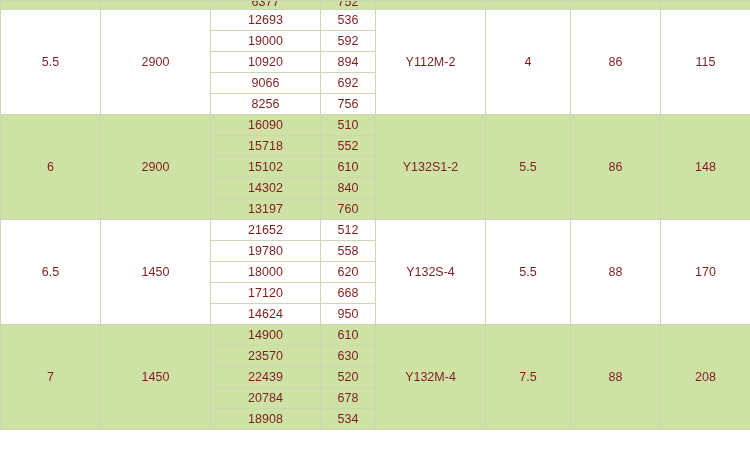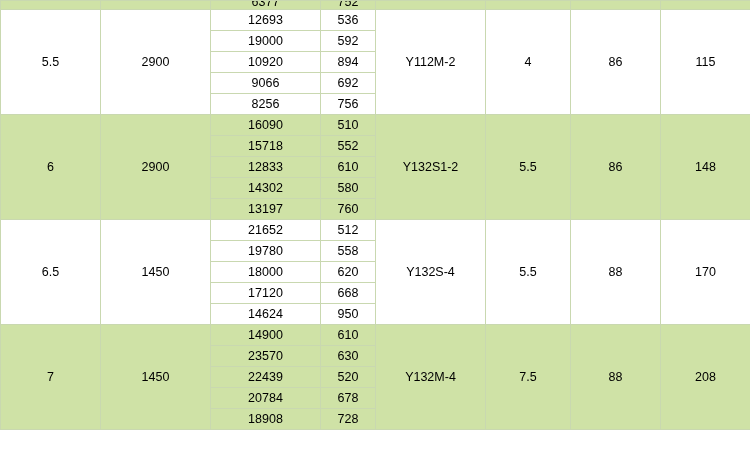--- a/index.html
+++ b/index.html
@@ -11,21 +11,21 @@
     width: 750px;
     height: 449px;
     font-family: "Liberation Sans", sans-serif;
     overflow: hidden;
   }
   .spec-table {
     width: 750px;
     border-collapse: collapse;
     table-layout: fixed;
     font-size: 12.5px;
-    color: #000000;
+    color: #7f1d1d;
   }
   .spec-table td {
     border: 1px solid #c9d8b0;
     text-align: center;
     vertical-align: middle;
     padding: 0;
     height: 20px;
     line-height: 20px;
     white-space: nowrap;
   }
@@ -122,26 +122,26 @@
         <td rowspan="5">Y132S1‑2</td>
         <td rowspan="5">5.5</td>
         <td rowspan="5">86</td>
         <td rowspan="5">148</td>
       </tr>
       <tr class="band-green">
         <td>15718</td>
         <td>552</td>
       </tr>
       <tr class="band-green">
-        <td>12833</td>
+        <td>15102</td>
         <td>610</td>
       </tr>
       <tr class="band-green">
         <td>14302</td>
-        <td>580</td>
+        <td>840</td>
       </tr>
       <tr class="band-green">
         <td>13197</td>
         <td>760</td>
       </tr>
       <tr class="band-white">
         <td rowspan="5">6.5</td>
         <td rowspan="5">1450</td>
         <td>21652</td>
         <td>512</td>
@@ -183,17 +183,17 @@
       <tr class="band-green">
         <td>22439</td>
         <td>520</td>
       </tr>
       <tr class="band-green">
         <td>20784</td>
         <td>678</td>
       </tr>
       <tr class="band-green">
         <td>18908</td>
-        <td>728</td>
+        <td>534</td>
       </tr>
     </tbody>
 </table>
 <div class="bottom-fill"></div>
 
 </body></html>

